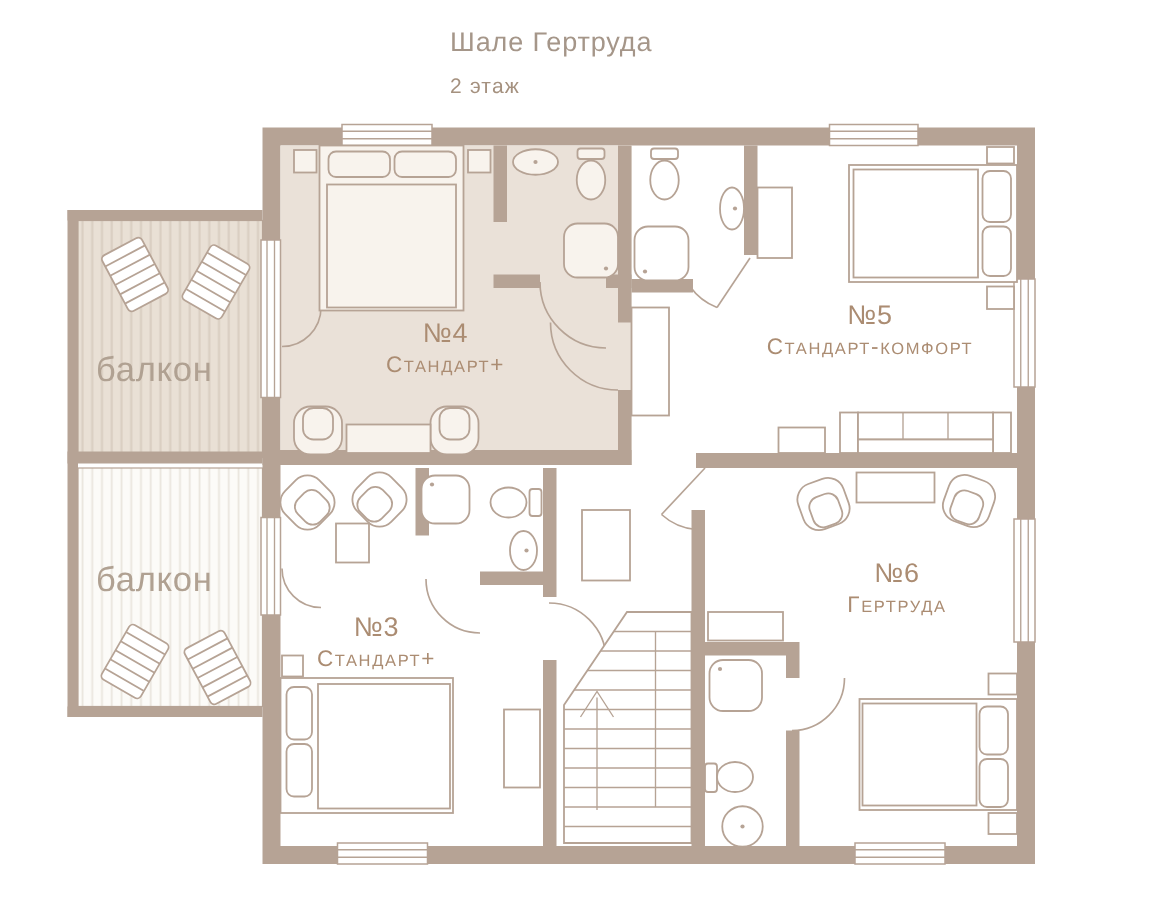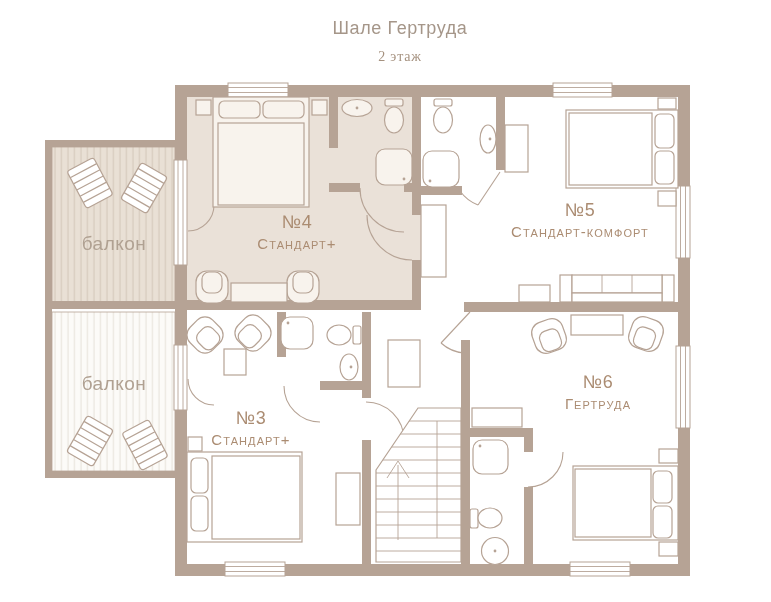--- a/index.html
+++ b/index.html
@@ -9,24 +9,24 @@
   .wall{fill:var(--wall);}
   .floor{fill:var(--floorWhite);}
   .beige{fill:var(--room4Fill);}
   .furn{fill:var(--floorWhite);stroke:var(--wall);stroke-width:1.2;}
   .furnb{fill:var(--furnBeige);stroke:var(--wall);stroke-width:1.2;}
   .door{fill:none;stroke:var(--wall);stroke-width:1.1;}
   .win{fill:var(--floorWhite);stroke:var(--wall);stroke-width:1;}
   .wline{stroke:var(--wall);stroke-width:0.9;fill:none;}
   .dot{fill:var(--wall);stroke:none;}
   .stairline{stroke:var(--wall);stroke-width:0.9;fill:none;}
-  .lbl{position:absolute;text-align:center;}
+  .lbl{position:absolute;text-align:left;}
   .title{left:300px;top:18px;width:200px;font-size:18px;letter-spacing:.6px;color:var(--titleText);}
-  .subtitle{left:300px;top:49px;width:200px;font-size:14px;letter-spacing:.8px;color:var(--subtitleText);font-family:Liberation Serif, serif;}
-  .balcony-lbl{width:100px;font-size:19px;letter-spacing:.5px;color:var(--balconyText);}
+  .subtitle{left:300px;top:49px;width:200px;font-size:14px;letter-spacing:.8px;color:var(--subtitleText);}
+  .balcony-lbl{width:100px;font-size:23px;letter-spacing:.5px;color:var(--balconyText);}
   .room-label{position:absolute;text-align:center;color:var(--roomText);}
   .rnum{font-size:18px;letter-spacing:.5px;}
   .rtype{font-size:15px;font-variant:small-caps;letter-spacing:1.1px;margin-top:2px;}
 </style>
 </head>
 <body>
 
 <div id="canvas">
 
 <svg width="771" height="602" viewBox="0 0 771 602">

